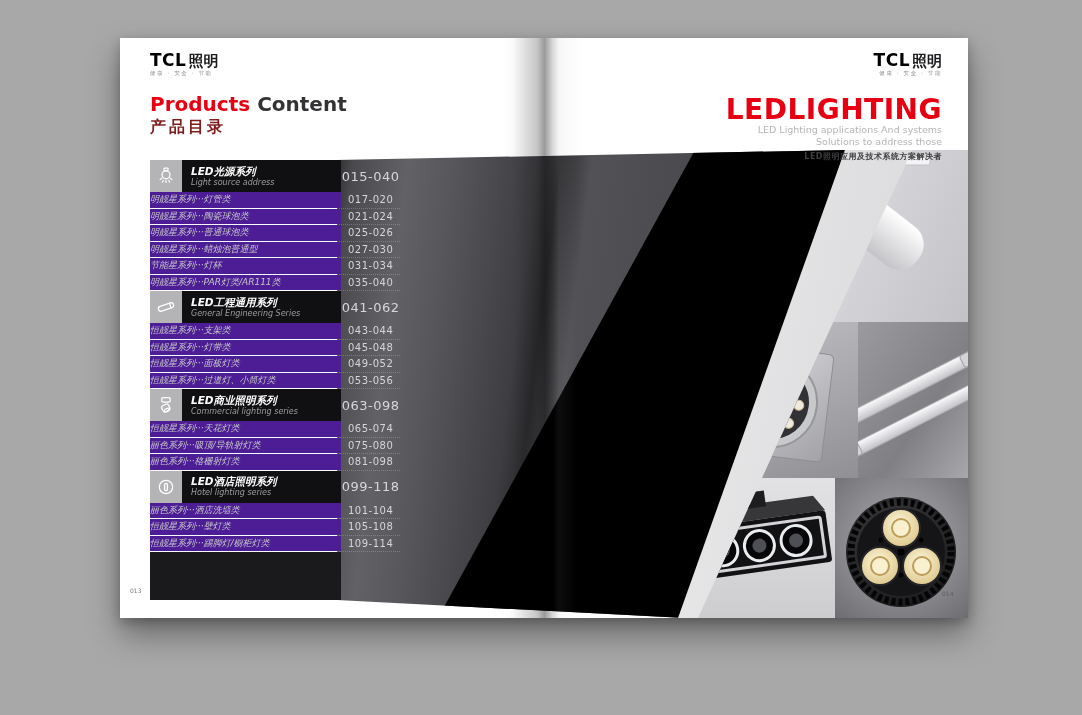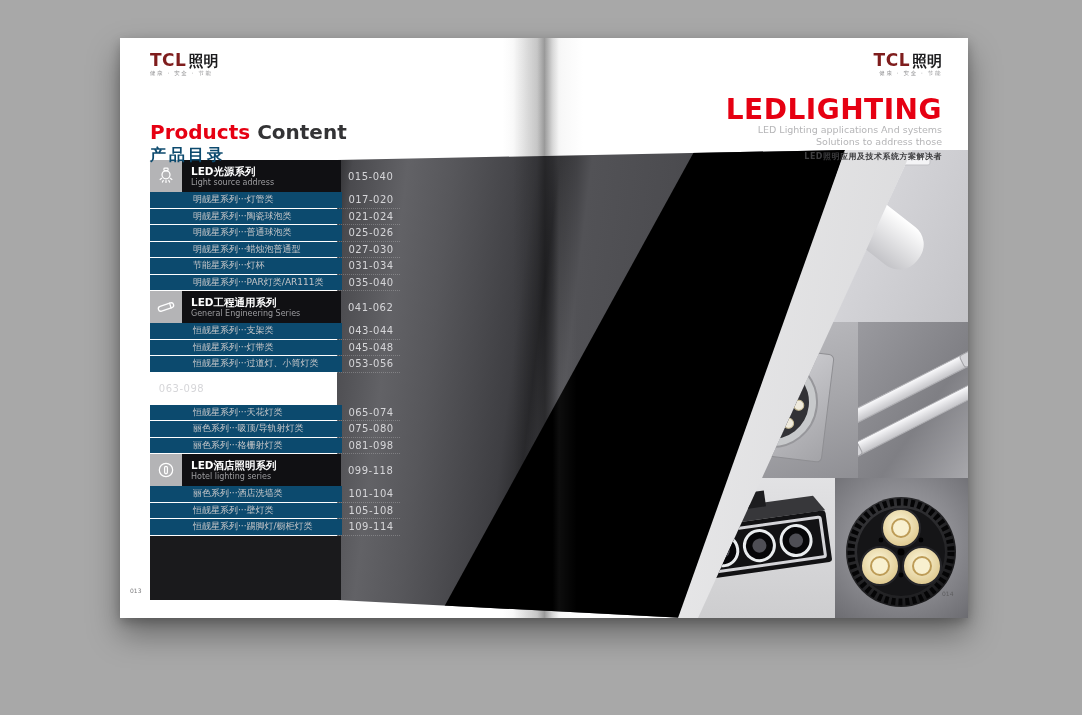--- a/index.html
+++ b/index.html
@@ -43,52 +43,52 @@
   .photo svg{display:block;}
   .photo-track{left:0;top:0;width:288px;height:172px;background:linear-gradient(115deg,#ececee 0%,#d7d7db 55%,#c3c3c7 100%);}
   .photo-downlight{left:0;top:172px;width:178px;height:156px;background:linear-gradient(160deg,#c2c2c6 0%,#a6a6aa 60%,#8f8f94 100%);}
   .photo-tubes{left:178px;top:172px;width:110px;height:156px;background:linear-gradient(125deg,#9a9a9f 0%,#7f7f84 60%,#a8a8ac 100%);}
   .photo-grille{left:0;top:328px;width:155px;height:140px;background:linear-gradient(180deg,#e2e2e4 0%,#cdcdcf 100%);}
   .photo-mr16{left:155px;top:328px;width:133px;height:140px;background:radial-gradient(circle at 50% 45%,#a9a9ad 0%,#8a8a8f 55%,#6c6c71 100%);}
 
   
   .lp-header{position:absolute;left:30px;top:14px;z-index:6;}
   .logo{line-height:1;white-space:nowrap;}
-  .logo-tcl{color:#7f1d1d;font-weight:bold;font-size:17px;letter-spacing:.5px;}
+  .logo-tcl{color:#000000;font-weight:bold;font-size:17px;letter-spacing:.5px;}
   .logo-zh{color:#1b1b1d;font-weight:bold;font-size:15px;margin-left:2px;}
   .logo-tagline{font-size:5.5px;color:#8e8e90;letter-spacing:1.6px;margin-top:2px;}
-  .lp-title{margin-top:44px;line-height:1.15;}
+  .lp-title{margin-top:16px;line-height:1.15;}
   .t-accent{color:#e60012;font-size:20px;font-weight:600;}
   .t-rest{color:#333335;font-size:20px;font-weight:600;margin-left:7px;}
-  .t-zh{color:#0c4a6e;font-size:16px;font-weight:bold;letter-spacing:3px;margin-top:2px;}
+  .t-zh{color:#7f1d1d;font-size:16px;font-weight:bold;letter-spacing:3px;margin-top:2px;}
 
   
   .rp-header{position:absolute;top:14px;right:26px;text-align:right;z-index:6;}
   .rp-titles{margin-top:18px;}
   .rp-title{color:#e60012;font-size:28px;font-weight:600;line-height:1.05;letter-spacing:.5px;}
   .rp-sub{color:#b5b5b7;font-size:9.5px;line-height:1.3;}
   .rp-sub-zh{color:#3e3e40;font-size:8px;font-weight:bold;letter-spacing:.5px;margin-top:2px;}
 
   
   .toc-panel{
     position:absolute;left:30px;top:122px;width:250px;height:440px;z-index:5;
     display:flex;flex-direction:column;
   }
   .toc-row{display:flex;flex:0 0 auto;}
-  .cell-label{width:205px;box-sizing:border-box;}
+  .cell-label{width:205px;box-sizing:border-box;font-style:italic;}
   .cell-num{width:63px;display:flex;align-items:center;justify-content:center;color:#d6d6d9;letter-spacing:.5px;}
   .toc-header{height:32px;}
   .toc-header .cell-label{background:#101013;display:flex;align-items:center;}
   .tile{width:32px;height:32px;background:#b4b4b6;display:flex;align-items:center;justify-content:center;flex:0 0 32px;}
   .htxt{margin-left:9px;display:flex;flex-direction:column;line-height:1.2;}
   .hzh{color:#ffffff;font-size:10.5px;font-weight:bold;}
   .hen{color:#9d9da0;font-size:8px;}
-  .toc-header .cell-num{font-size:10px;}
+  .toc-header .cell-num{font-size:13px;}
   .toc-item{height:15.5px;border-bottom:1px dotted rgba(255,255,255,.22);}
-  .toc-item .cell-label{background:#0c4a6e;color:#c7c7c9;font-size:9px;display:flex;align-items:center;padding-left:43px;}
+  .toc-item .cell-label{background:#4c1d95;color:#c7c7c9;font-size:9px;display:flex;align-items:center;}
   .toc-item .cell-num{font-size:10px;}
   .toc-filler{flex:1 1 auto;display:flex;}
   .toc-filler .cell-label{background:#1a1a1c;}
 
   .page-num{position:absolute;font-size:6px;z-index:6;}
   .page-num-left{left:10px;top:549px;color:#7c7c7e;}
   .page-num-right{left:822px;top:552px;color:#5e5e60;}
 
   .gutter{
     position:absolute;left:393px;top:0;width:64px;height:580px;z-index:7;pointer-events:none;
@@ -316,24 +316,45 @@
       </div>
       <div class="toc-row toc-item">
         <div class="cell-label">恒靓星系列···支架类</div>
         <div class="cell-num">043-044</div>
       </div>
       <div class="toc-row toc-item">
         <div class="cell-label">恒靓星系列···灯带类</div>
         <div class="cell-num">045-048</div>
       </div>
       <div class="toc-row toc-item">
+        <div class="cell-label">恒靓星系列···面板灯类</div>
+        <div class="cell-num">049-052</div>
+      </div>
+      <div class="toc-row toc-item">
         <div class="cell-label">恒靓星系列···过道灯、小筒灯类</div>
         <div class="cell-num">053-056</div>
       </div>
       <div class="toc-row toc-header">
+        <div class="cell-label">
+          <span class="tile">
+            <svg viewBox="0 0 24 24" width="20" height="20">
+              <g fill="none" stroke="#fff" stroke-width="1.5" stroke-linecap="round">
+                <rect x="7" y="3" width="10" height="5.5" rx="1.5"></rect>
+                <g transform="rotate(-28 12 16)">
+                  <rect x="7.5" y="11.5" width="9" height="8" rx="2.5"></rect>
+                  <ellipse cx="12" cy="18.4" rx="3.4" ry="1.8"></ellipse>
+                </g>
+              </g>
+            </svg>
+          </span>
+          <span class="htxt">
+            <span class="hzh">LED商业照明系列</span>
+            <span class="hen">Commercial lighting series</span>
+          </span>
+        </div>
         <div class="cell-num">063-098</div>
       </div>
       <div class="toc-row toc-item">
         <div class="cell-label">恒靓星系列···天花灯类</div>
         <div class="cell-num">065-074</div>
       </div>
       <div class="toc-row toc-item">
         <div class="cell-label">丽色系列···吸顶/导轨射灯类</div>
         <div class="cell-num">075-080</div>
       </div>

